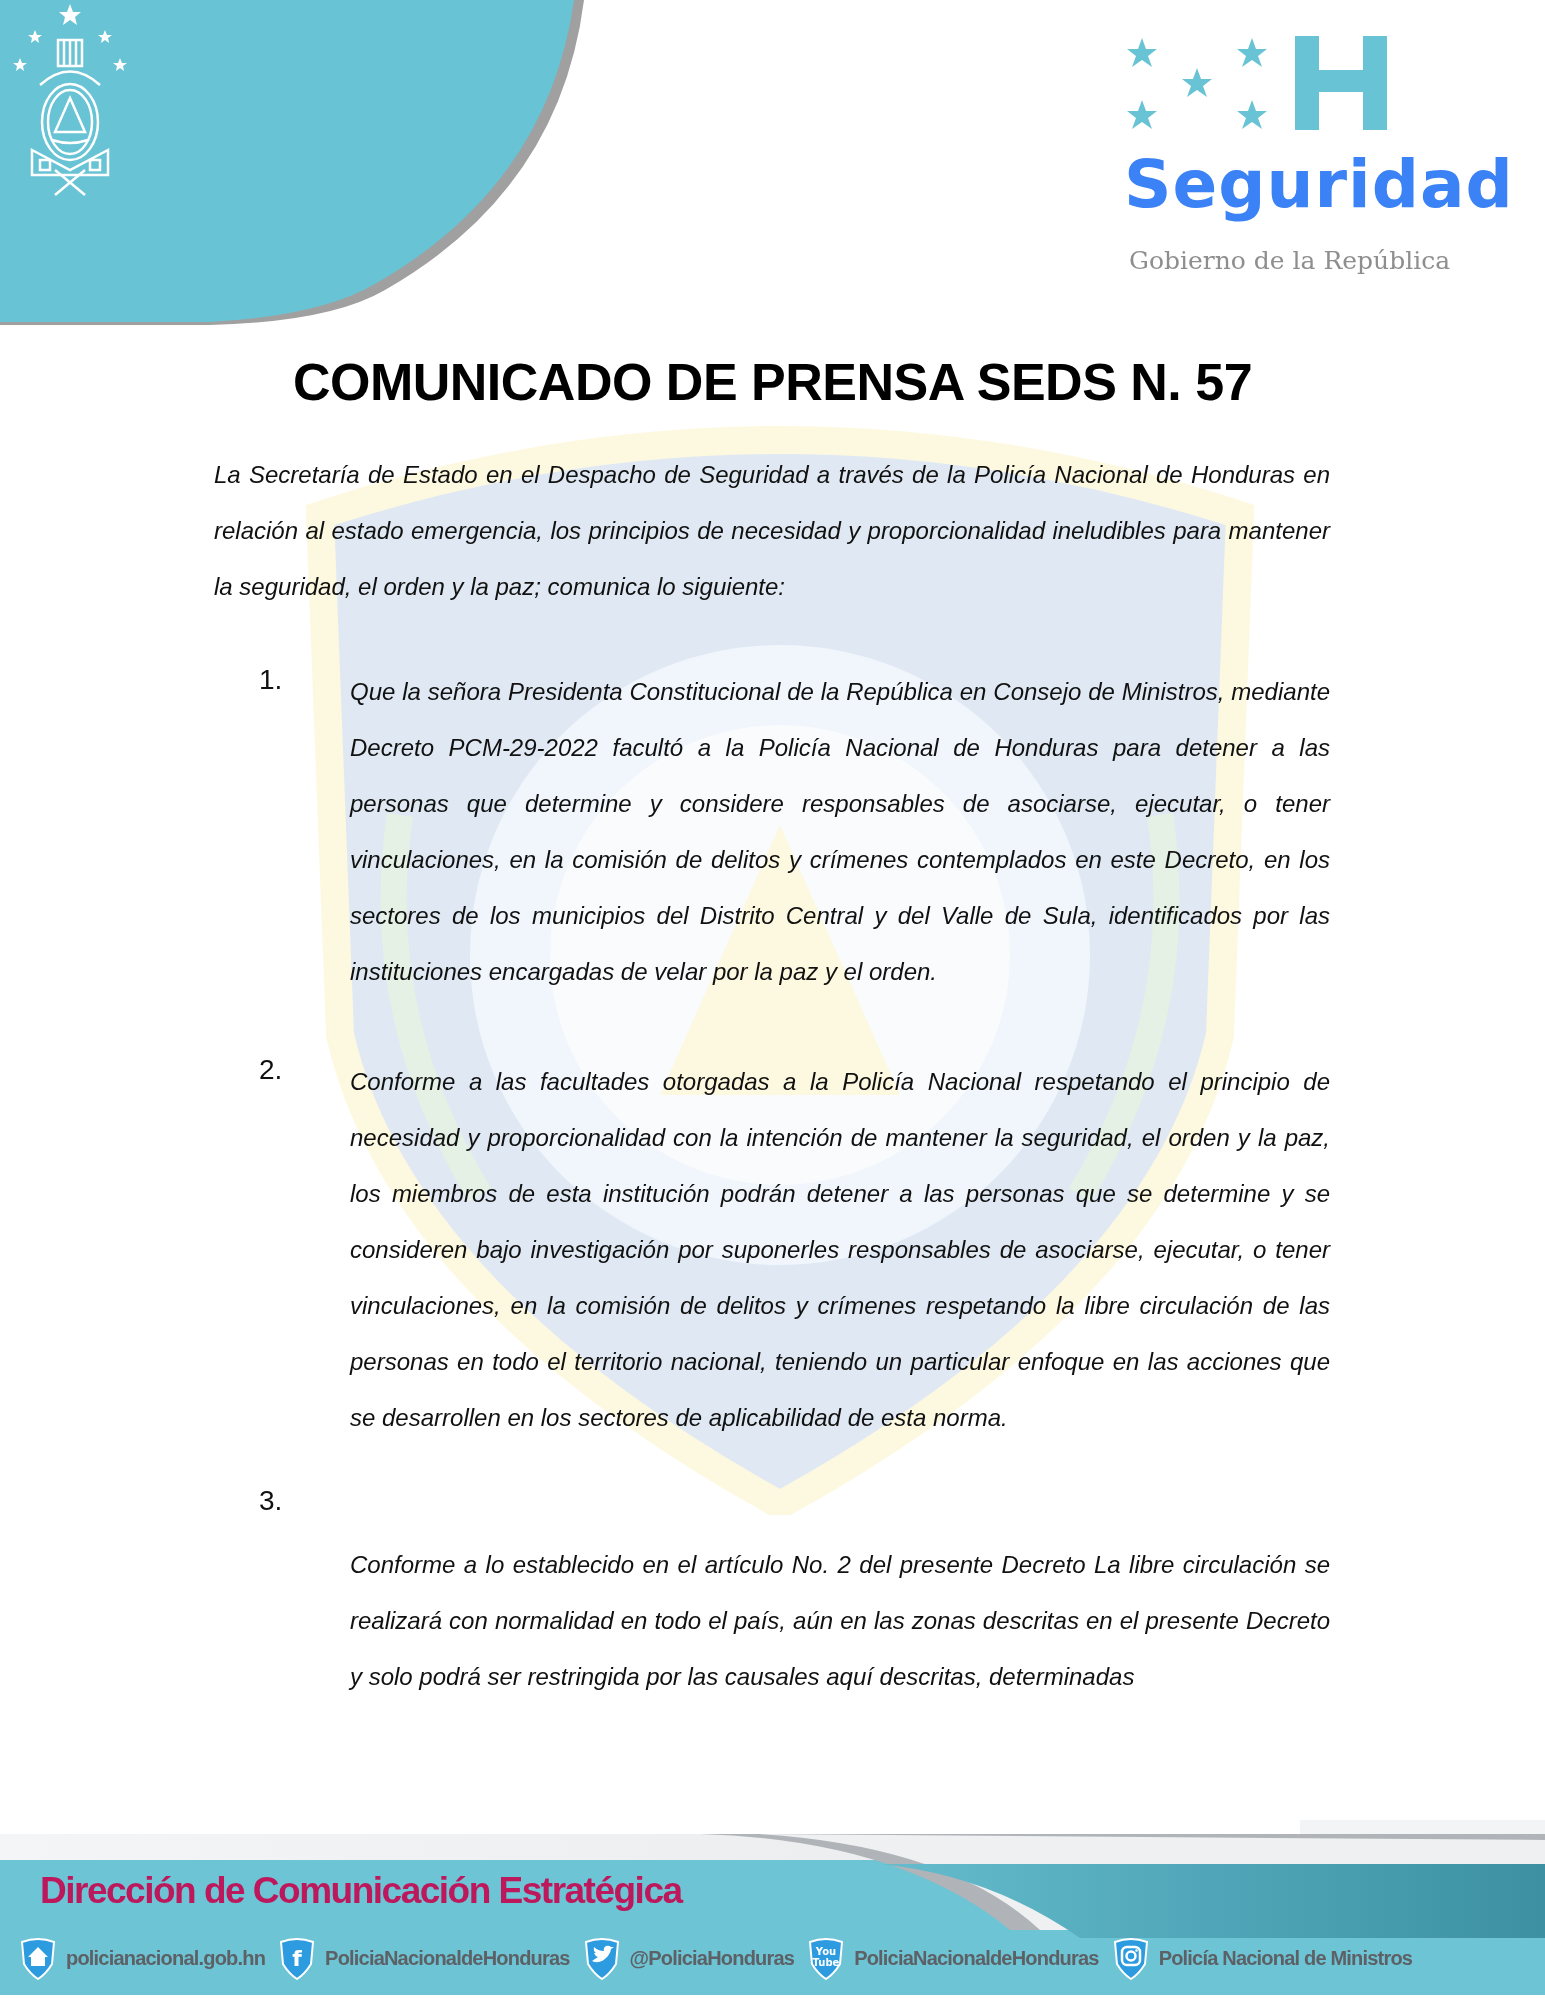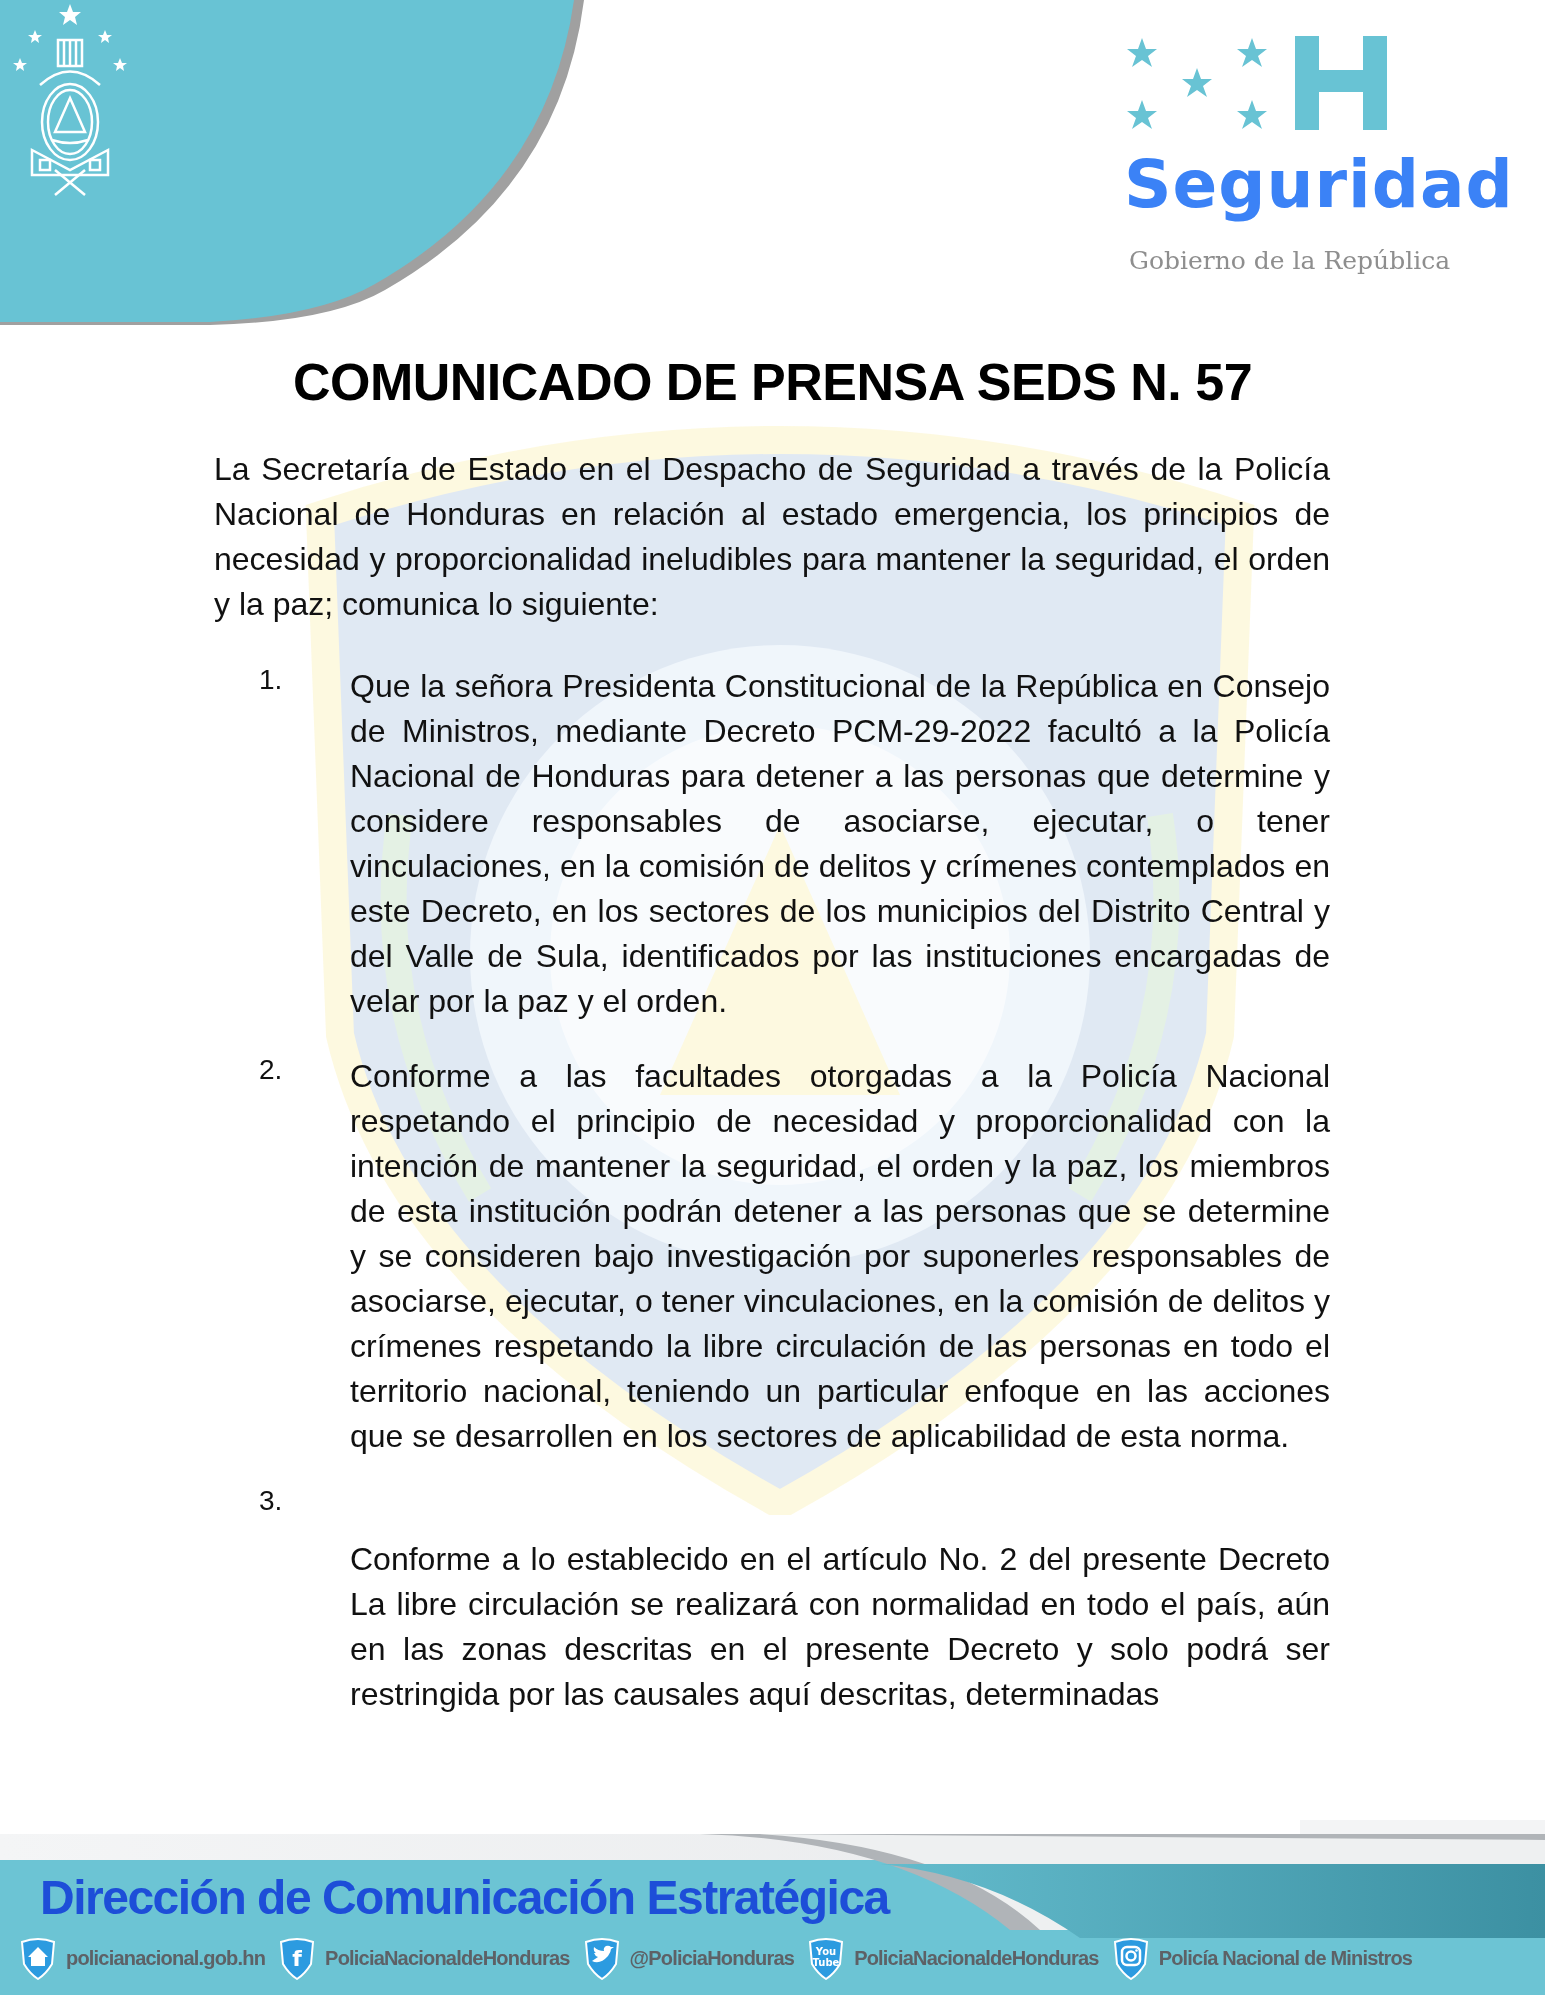--- a/index.html
+++ b/index.html
@@ -15,29 +15,29 @@
   .seg-word { position:absolute; left:1124px; top:146px; font-family:"DejaVu Sans", sans-serif; font-weight:bold; font-size:66px; color:#3b82f6; letter-spacing:1px; }
   .seg-sub { position:absolute; left:1129px; top:246px; font-family:"DejaVu Serif", serif; font-size:25px; color:#8e8e8e; }
 
   
   .watermark { position:absolute; left:280px; top:395px; width:1000px; height:1120px; opacity:0.13; }
 
   
   .title { position:absolute; left:0; width:1545px; top:352px; text-align:center; font-family:"Liberation Sans", sans-serif; font-weight:bold; font-size:52px; color:#000; letter-spacing:-0.5px; }
 
   
-  .body-text { position:absolute; font-family:"Liberation Sans", sans-serif; font-size:32px; line-height:45px; color:#111; text-align:justify; }
+  .body-text { position:absolute; font-family:"Liberation Sans", sans-serif; font-size:24px; line-height:56px; color:#111; text-align:justify;font-style:italic; }
   .intro { left:214px; top:447px; width:1116px; }
   .item-num { position:absolute; font-family:"Liberation Sans", sans-serif; font-size:28px; color:#111; left:259px; }
   .item-text { left:350px; width:980px; }
 
   
   .ftr { position:absolute; left:0; top:1820px; width:1545px; height:180px; }
   .ftr svg { position:absolute; left:0; top:0; }
-  .ftr-title { position:absolute; left:40px; top:1870px; font-family:"Liberation Sans", sans-serif; font-weight:bold; font-size:48px; color:#1d4ed8; letter-spacing:-1.5px; }
+  .ftr-title { position:absolute; left:40px; top:1870px; font-family:"Liberation Sans", sans-serif; font-weight:bold; font-size:37px; color:#be185d; letter-spacing:-1.5px; }
   .ftr-links { position:absolute; left:18px; top:1934px; height:48px; display:flex; align-items:center; }
   .ftr-link { display:flex; align-items:center; margin-right:12px; }
   .shield { width:40px; height:44px; margin-right:8px; position:relative; }
   .shield svg { position:absolute; left:0; top:0; }
   .ftr-label { font-family:Liberation Sans, sans-serif; font-weight:bold; font-size:20px; color:#5d6166; letter-spacing:-0.8px; white-space:nowrap; }
 </style>
 </head>
 <body>
 
 <div class="hdr-left">

